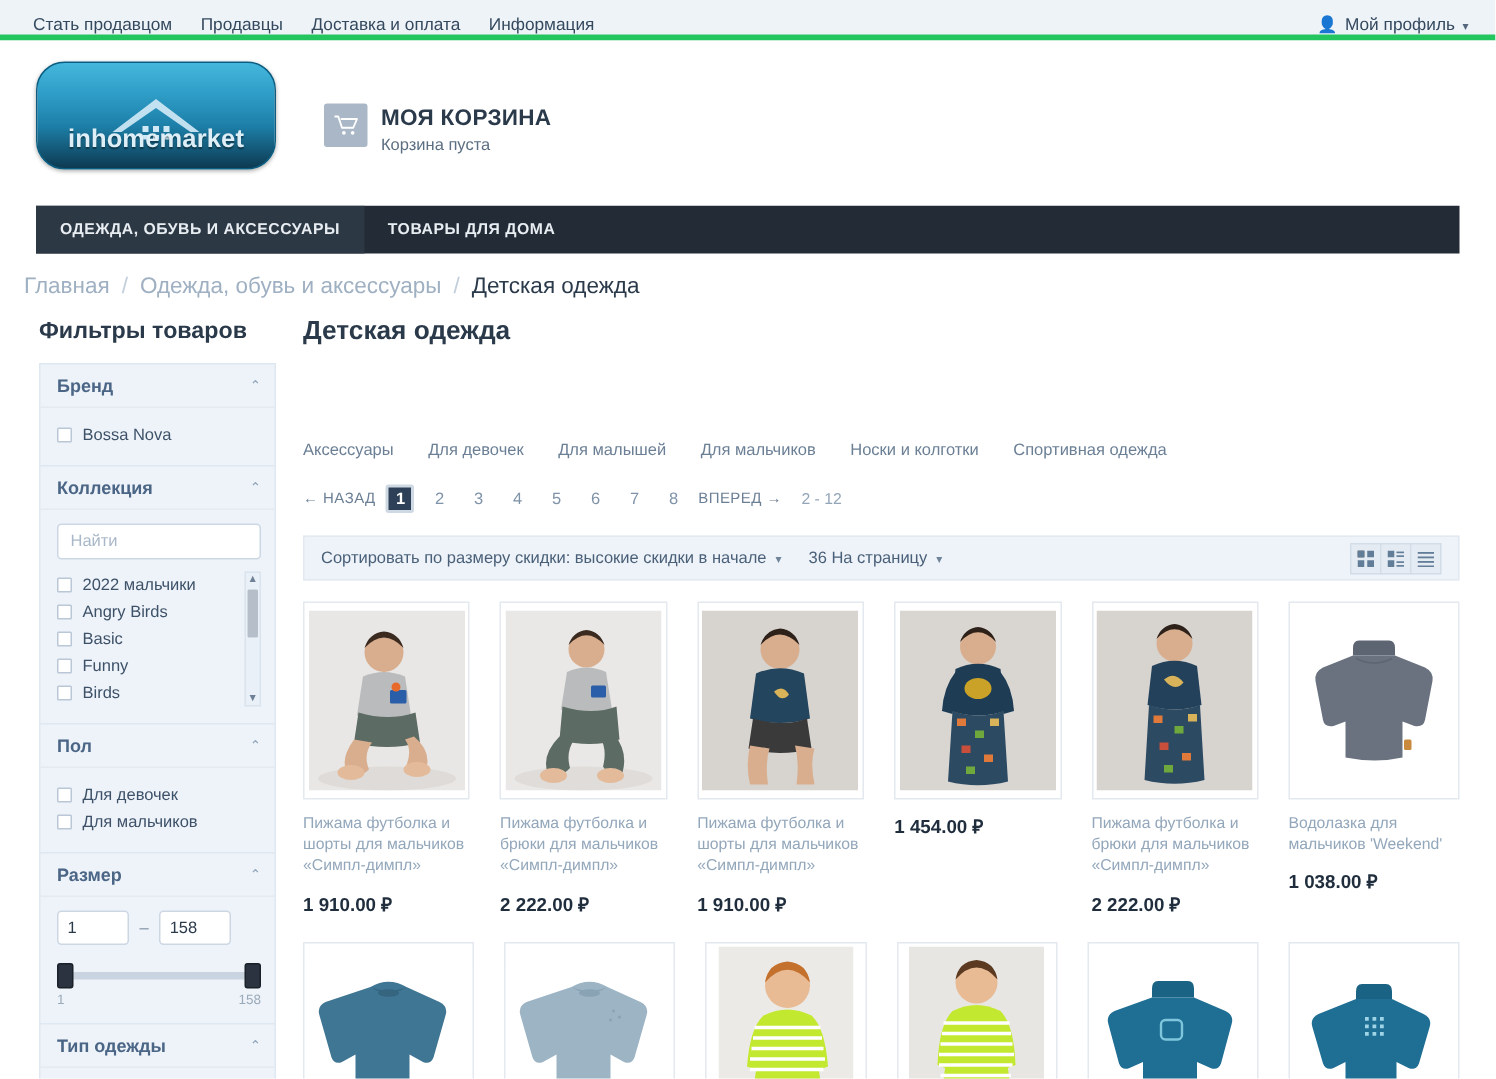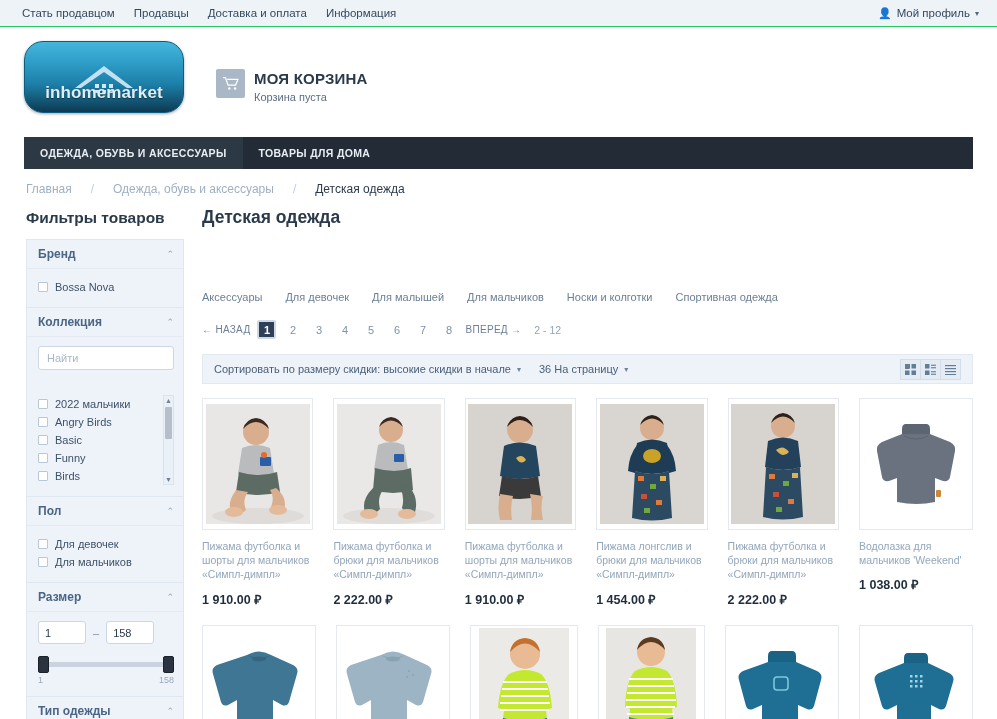--- a/index.html
+++ b/index.html
@@ -10,23 +10,23 @@
     overflow: hidden;
     background: #ffffff;
     font-family: "Liberation Sans", sans-serif;
     color: #2b3a4a;
   }
 
   
   .topbar {
     height: 27px;
     background: #eef3f8;
-    border-bottom: 1px solid #22c55e;
+    border-bottom: 4px solid #22c55e;
     display: flex;
-    align-items: center;
+    align-items: flex-end;
     padding: 0 18px 0 22px;
     font-size: 11.5px;
   }
   .topbar-links { display: flex; gap: 19px; }
   .topbar-links a {
     color: #34495e; text-decoration: none; white-space: nowrap;
   }
   .topbar-right { margin-left: auto; display: flex; align-items: center; gap: 5px; font-size: 11.5px; color: #34495e; }
   .person-glyph { font-size: 11px; line-height: 1; color: #2b3a4a; }
   .caret-tiny { font-size: 8px; color: #55677d; }
@@ -115,23 +115,23 @@
     font-size: 10.5px;
     font-weight: bold;
     letter-spacing: .35px;
     cursor: pointer;
     white-space: nowrap;
   }
   .mainnav-item.active { background: #2d3845; }
 
   
   .breadcrumb {
-    margin: 13px 24px 0 26px;
-    font-size: 12px;
-    display: flex; align-items: center; gap: 19px;
+    margin: 13px 24px 0 16px;
+    font-size: 15px;
+    display: flex; align-items: center; gap: 8px;
     color: #2b3a4a;
   }
   .breadcrumb a { color: #9fb0c2; text-decoration: none; }
   .breadcrumb .sep { color: #c2cedb; }
   .breadcrumb .current { color: #2b3a4a; }
 
   
   .layout { display: flex; padding: 0 24px 0 26px; }
   .sidebar { width: 158px; flex: 0 0 158px; }
   .content { flex: 1; padding-left: 18px; }
@@ -178,21 +178,21 @@
     border: 1px solid #ccd7e3;
     border-radius: 3px;
     background: #fff;
     padding: 0 8px; font-size: 11px;
     outline: none; color: #2b3a4a;
   }
   .find-input::placeholder { color: #a9b8c8; }
 
   .scroll-list {
     position: relative;
-    margin-top: 25px;
+    margin-top: 8px;
     padding-right: 14px;
   }
   .scrollbar {
     position: absolute; right: 0; top: 0;
     width: 11px; height: 100%;
     background: #eaf0f7;
     border: 1px solid #dbe3ec;
     display: flex; flex-direction: column;
     align-items: center; justify-content: space-between;
     padding: 1px 0;
@@ -623,21 +623,20 @@
             <ellipse cx="52" cy="52" rx="9" ry="7" fill="#c9a227"></ellipse>
             <path d="M35 67 q18 6 34 0 l3 47 q-20 5 -40 0z" fill="#2d4a63"></path>
             <rect x="38" y="72" width="6" height="5" fill="#e07a3a"></rect>
             <rect x="50" y="80" width="6" height="5" fill="#6fa83c"></rect>
             <rect x="60" y="72" width="6" height="5" fill="#d8b35a"></rect>
             <rect x="41" y="90" width="6" height="5" fill="#c94f3d"></rect>
             <rect x="56" y="96" width="6" height="5" fill="#e07a3a"></rect>
             <rect x="44" y="104" width="6" height="5" fill="#6fa83c"></rect>
           </svg>
         </div>
-        <div class="card-name">Пижама лонгслив и брюки для мальчиков «Симпл-димпл»</div>
         <div class="card-price">1 454.00 ₽</div>
       </div>
 
       <div class="card">
         <div class="card-img">
           <svg width="104" height="120" viewBox="0 0 104 120">
             <rect width="104" height="120" fill="#d7d4d0"></rect>
             <circle cx="52" cy="22" r="12" fill="#d9ae8e"></circle>
             <path d="M40 19 q12 -13 24 0 q-3 -9 -12 -10 q-9 1 -12 10z" fill="#2e2119"></path>
             <path d="M37 37 q15 -7 30 0 l3 26 q-18 6 -36 0z" fill="#23415a"></path>

